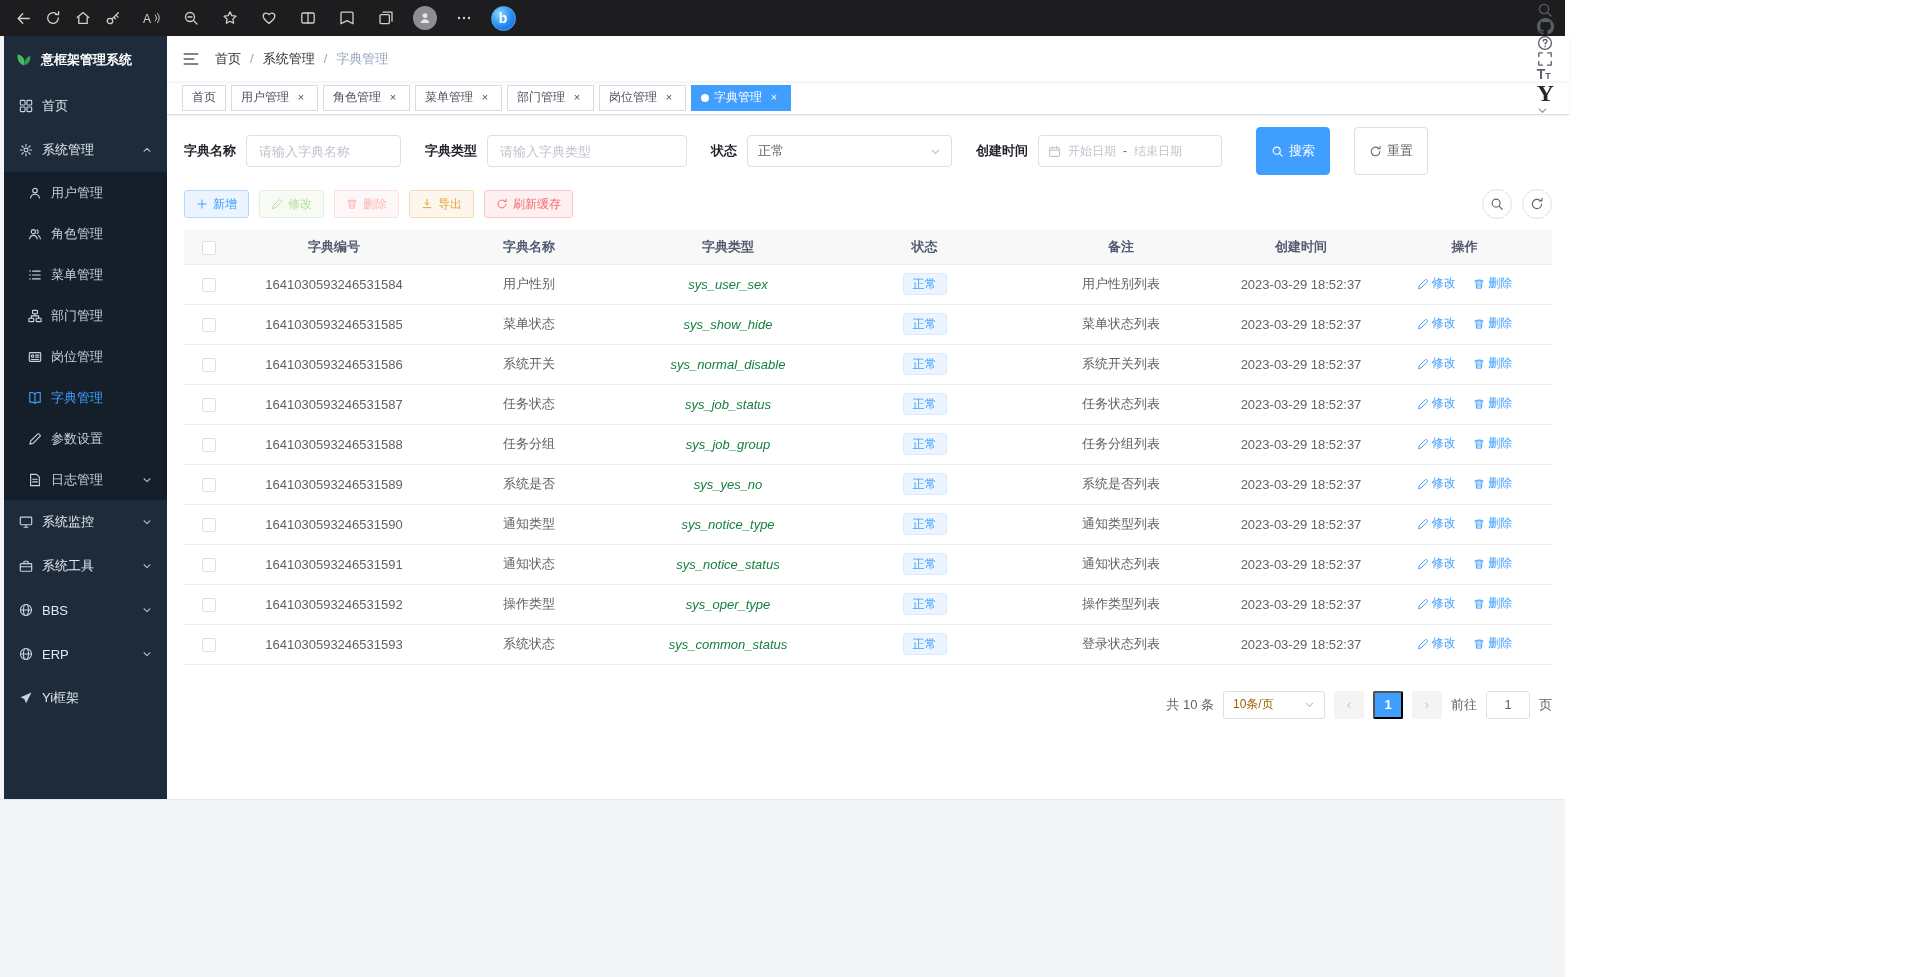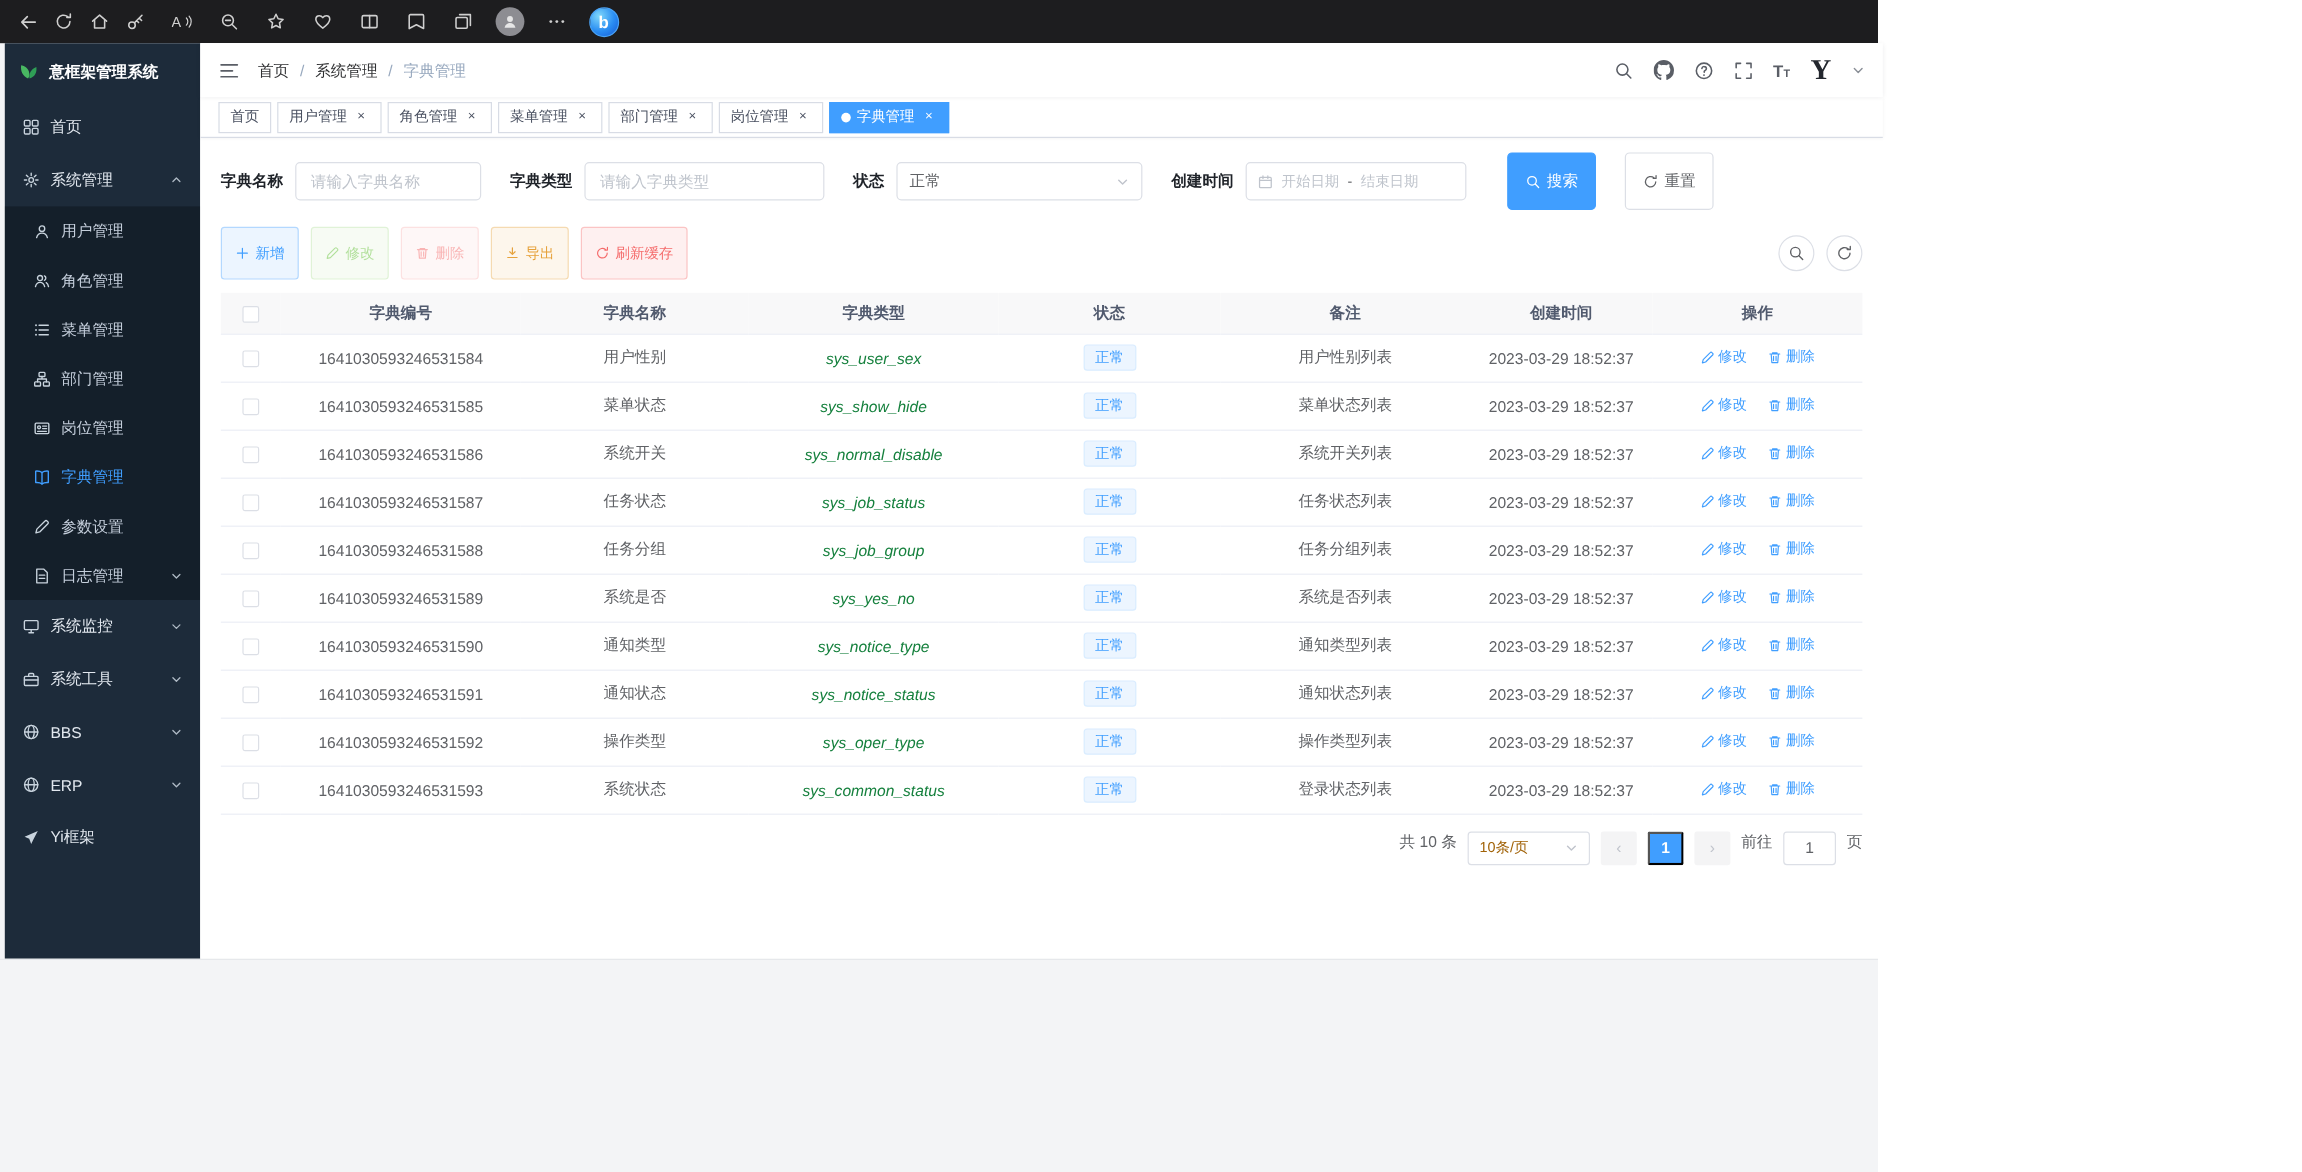--- a/index.html
+++ b/index.html
@@ -36,21 +36,21 @@
   .mi.active, .mi.active .mi-icon { color:#409eff; }
 
   
   .main { flex:1; min-width:0; display:flex; flex-direction:column; background:#fff; }
   .navbar { height:45px; display:flex; align-items:center; padding:0 15px; background:#fff; box-shadow:0 1px 4px rgba(0,21,41,.08); position:relative; z-index:2; }
   .hamburger { color:#5a5e66; cursor:pointer; display:flex; align-items:center; }
   .breadcrumb { margin-left:15px; font-size:13px; color:#303133; display:flex; align-items:center; gap:9px; }
   .crumb { cursor:pointer; }
   .crumb-sep { color:#97a8be; }
   .crumb-last { color:#97a8be; }
-  .nav-right { margin-left:auto; display:flex; align-items:center; gap:17px; color:#5a5e66; }
+  .nav-right { margin-left:auto; display:flex; color:#5a5e66;flex-direction:column; }
   .nav-ic { cursor:pointer; display:flex; align-items:center; }
   .fontsize-ic { font-weight:bold; color:#5a5e66; font-size:14px; line-height:1; cursor:pointer; }
   .fontsize-ic small { font-size:9px; }
   .ylogo { font-family:"Liberation Serif","DejaVu Serif",serif; font-size:24px; font-weight:bold; color:#23272e; line-height:1; cursor:pointer; }
   .nav-caret { color:#8a8f97; cursor:pointer; }
 
   
   .tagsbar { height:34px; display:flex; align-items:center; gap:5px; padding:0 15px; background:#fff; border-bottom:1px solid #d8dce5; box-shadow:0 1px 3px rgba(0,0,0,.05); position:relative; z-index:1; }
   .tag { height:26px; display:inline-flex; align-items:center; gap:5px; padding:0 9px; border:1px solid #d8dce5; background:#fff; color:#495060; font-size:12px; cursor:pointer; white-space:nowrap; }
   .tag .x { width:14px; height:14px; line-height:13px; text-align:center; border-radius:50%; font-size:11px; }
@@ -66,41 +66,41 @@
   .txt-input::placeholder { color:#bfc4cc; }
   .w155 { width:155px; } .w200 { width:200px; }
   .selectbox { width:205px; height:32px; border:1px solid #dcdfe6; border-radius:4px; display:flex; align-items:center; padding:0 10px; color:#606266; font-size:13px; cursor:pointer; background:#fff; }
   .selectbox .caret { margin-left:auto; color:#c0c4cc; }
   .daterange { width:184px; height:32px; border:1px solid #dcdfe6; border-radius:4px; display:flex; align-items:center; gap:7px; padding:0 9px; color:#bfc4cc; font-size:12px; cursor:pointer; background:#fff; }
   .daterange .dsep { color:#606266; }
   .btn { height:48px; border-radius:4px; border:1px solid #dcdfe6; background:#fff; color:#606266; font-size:13px; display:inline-flex; align-items:center; gap:5px; padding:0 14px; cursor:pointer; white-space:nowrap; }
   .btn-primary { background:#409eff; border-color:#409eff; color:#fff; }
 
   .toolbar { display:flex; align-items:center; margin-top:14px; }
-  .tb { height:44px; border-radius:3px; font-size:12px; display:inline-flex; align-items:center; gap:5px; padding:0 11px; margin-right:10px; border:1px solid; cursor:pointer; background:#fff; white-space:nowrap;font-family:Liberation Serif, serif; }
+  .tb { height:28px; border-radius:3px; font-size:12px; display:inline-flex; align-items:center; gap:5px; padding:0 11px; margin-right:10px; border:1px solid; cursor:pointer; background:#fff; white-space:nowrap;font-family:Liberation Serif, serif; }
   .tb-add    { color:#409eff; background:#ecf5ff; border-color:#b3d8ff; }
   .tb-edit   { color:#67c23a; background:#f0f9eb; border-color:#c2e7b0; opacity:.5; }
   .tb-del    { color:#f56c6c; background:#fef0f0; border-color:#fbc4c4; opacity:.5; }
   .tb-exp    { color:#e6a23c; background:#fdf6ec; border-color:#f5dab1; }
   .tb-cache  { color:#f56c6c; background:#fef0f0; border-color:#fbc4c4; }
   .toolbar-right { margin-left:auto; display:flex; gap:10px; }
   .circle-btn { width:30px; height:30px; border-radius:50%; border:1px solid #dcdfe6; background:#fff; color:#606266; display:flex; align-items:center; justify-content:center; cursor:pointer; }
 
   
   .dict-table { width:100%; border-collapse:collapse; margin-top:11px; font-size:13px; color:#606266; table-layout:fixed; }
   .dict-table th { background:#f8f8f9; color:#515a6e; font-weight:bold; height:34px; border-bottom:1px solid #ebeef5; text-align:center; font-size:13px; }
   .dict-table td { height:40px; border-bottom:1px solid #ebeef5; text-align:center; white-space:nowrap; overflow:hidden; }
   .checkbox { display:inline-block; width:14px; height:14px; border:1px solid #dcdfe6; border-radius:2px; background:#fff; vertical-align:middle; cursor:pointer; }
   .link { color:#15803d; cursor:pointer;font-style:italic; }
   .tag-status { display:inline-block; height:22px; line-height:20px; padding:0 9px; border:1px solid #d9ecff; background:#ecf5ff; color:#409eff; border-radius:3px; font-size:12px; }
   .op-link { color:#409eff; font-size:12px; display:inline-flex; align-items:center; gap:3px; cursor:pointer; }
   .op-link + .op-link { margin-left:14px; }
 
   
-  .pagination { display:flex; align-items:flex-start; justify-content:flex-end; margin-top:14px; font-size:13px; color:#606266; gap:9px; }
+  .pagination { display:flex; align-items:center; justify-content:flex-end; margin-top:26px; font-size:13px; color:#606266; gap:9px; }
   .psize { width:102px; height:28px; border:1px solid #dcdfe6; border-radius:3px; display:flex; align-items:center; padding:0 9px; font-size:12px; color:#a16207; cursor:pointer; background:#fff; }
   .psize .caret { margin-left:auto; color:#c0c4cc; }
   .pbtn { min-width:30px; height:28px; background:#f4f4f5; border:none; border-radius:2px; display:flex; align-items:center; justify-content:center; color:#c0c4cc; font-size:13px; cursor:pointer; }
   .pcur { min-width:30px; height:28px; background:#409eff; color:#fff; border-radius:2px; display:flex; align-items:center; justify-content:center; font-weight:bold; font-size:13px; cursor:pointer; }
   .goto-input { width:44px; height:28px; border:1px solid #dcdfe6; border-radius:3px; text-align:center; font-size:13px; color:#606266; outline:none; }
 </style>
 </head>
 <body>
 
 <div class="window">

